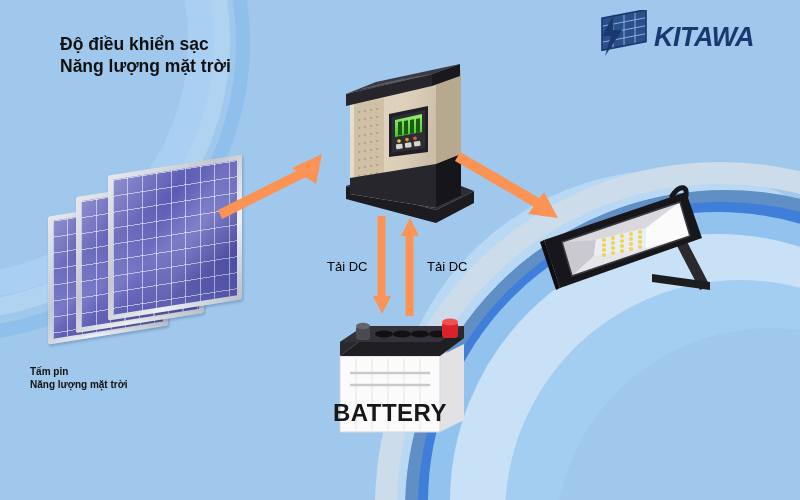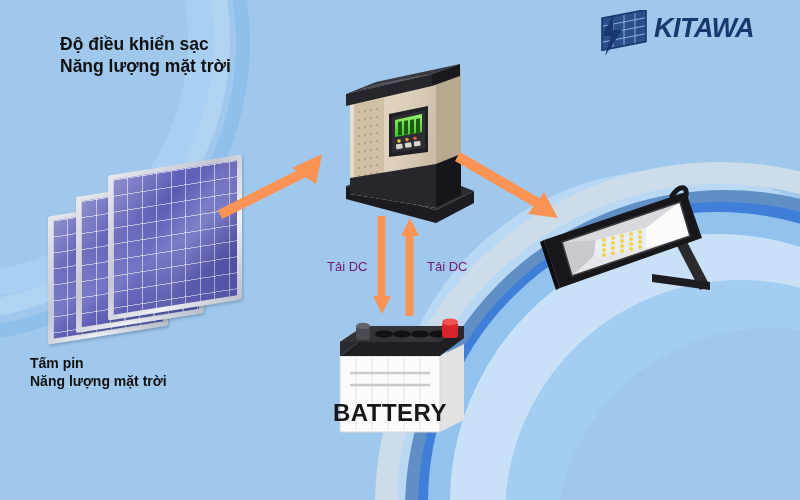--- a/index.html
+++ b/index.html
@@ -56,48 +56,48 @@
   }
   .arc-tl-3 {
     position: absolute; left: -306px; top: -220px;
     width: 520px; height: 520px; border-radius: 50%;
     border: 26px solid #a9cff2;
   }
 
   
   #logo { position: absolute; right: 16px; top: 10px; width: 186px; height: 50px; }
   #logo .logo-word {
-    position: absolute; left: 56px; top: 3px;
+    position: absolute; left: 56px; top: 12px;
     font-size: 27px; font-weight: 700; font-style: italic;
     letter-spacing: -0.5px; color: #19386e;
     font-family: "Liberation Sans", sans-serif;
   }
   #logo .logo-sub {
     position: absolute; left: 58px; top: 30px;
     font-size: 10.5px; font-weight: 700; letter-spacing: 5.2px;
     color: #f2a51c;
   }
   #logo .logo-mark { position: absolute; left: 0; top: 0; }
 
   
   .heading {
     position: absolute; 
     color: #111; font-weight: 700; line-height: 1.28;
     white-space: nowrap;
   }
   #title { left: 60px; top: 33px; width: 280px; font-size: 17.5px; }
   #title .l2 { display: block; }
 
-  #panel-label { left: 30px; top: 355px; width: 230px; font-size: 14px; }
+  #panel-label { left: 30px; top: 366px; width: 230px; font-size: 10px; }
   #panel-label .l2 { display: block; }
 
   #battery-label { left: 320px; top: 446px; width: 160px; font-size: 13px; }
 
   .flow-label {
-    position: absolute; font-size: 13px; color: #701a75; white-space: nowrap;
+    position: absolute; font-size: 13px; color: #000000; white-space: nowrap;
   }
   #flow-left  { left: 327px; top: 259px; }
   #flow-right { left: 427px; top: 259px; }
 
   
   .arrow-svg { position: absolute; overflow: visible; }
   #arrow-panel-ctrl { left: 218px; top: 150px; }
   #arrow-ctrl-light { left: 458px; top: 152px; }
   #arrow-down       { left: 372px; top: 216px; }
   #arrow-up         { left: 400px; top: 216px; }

